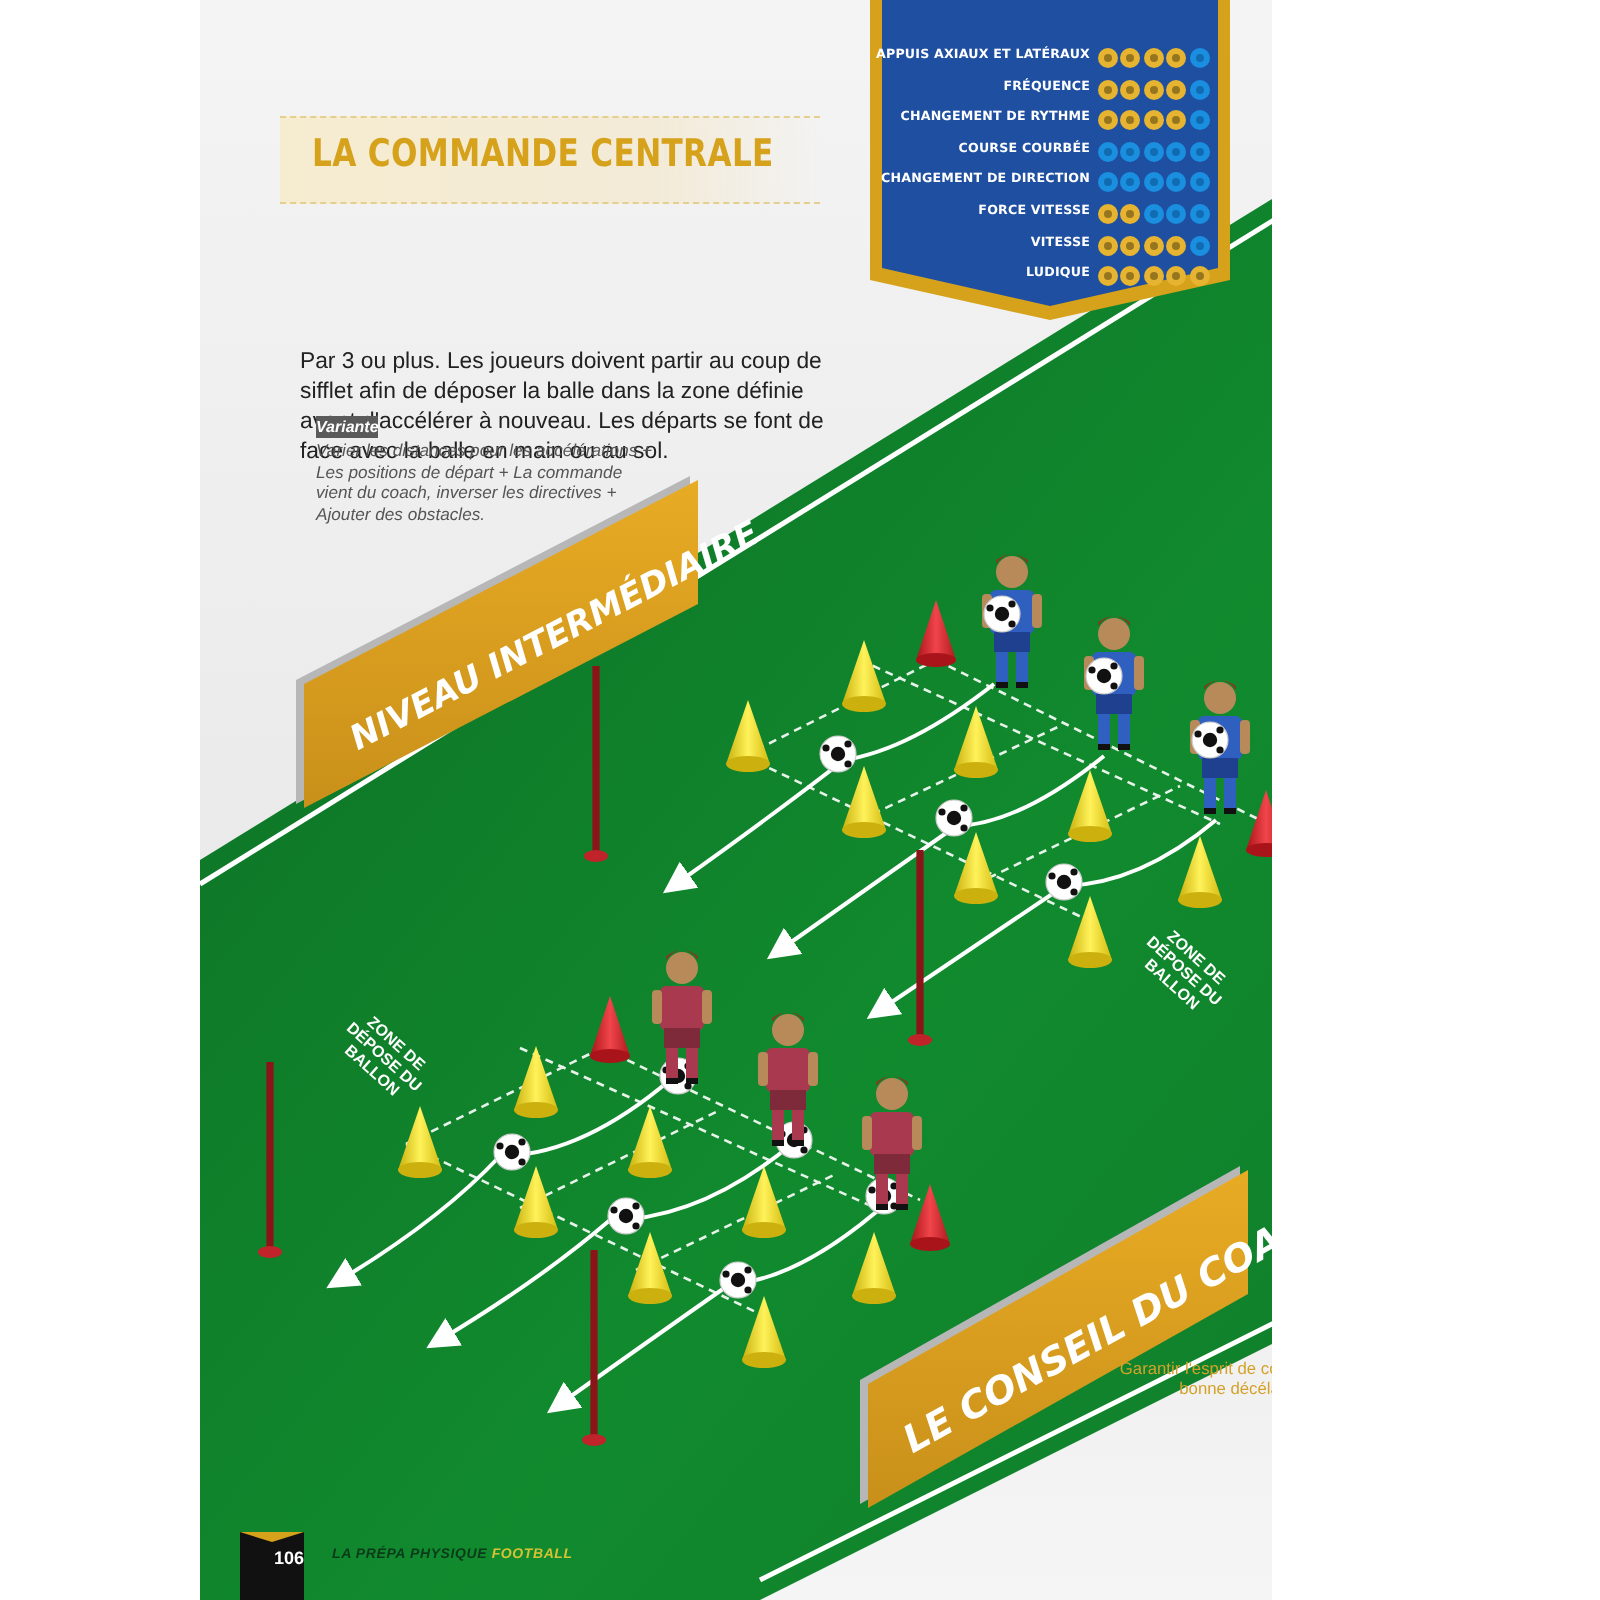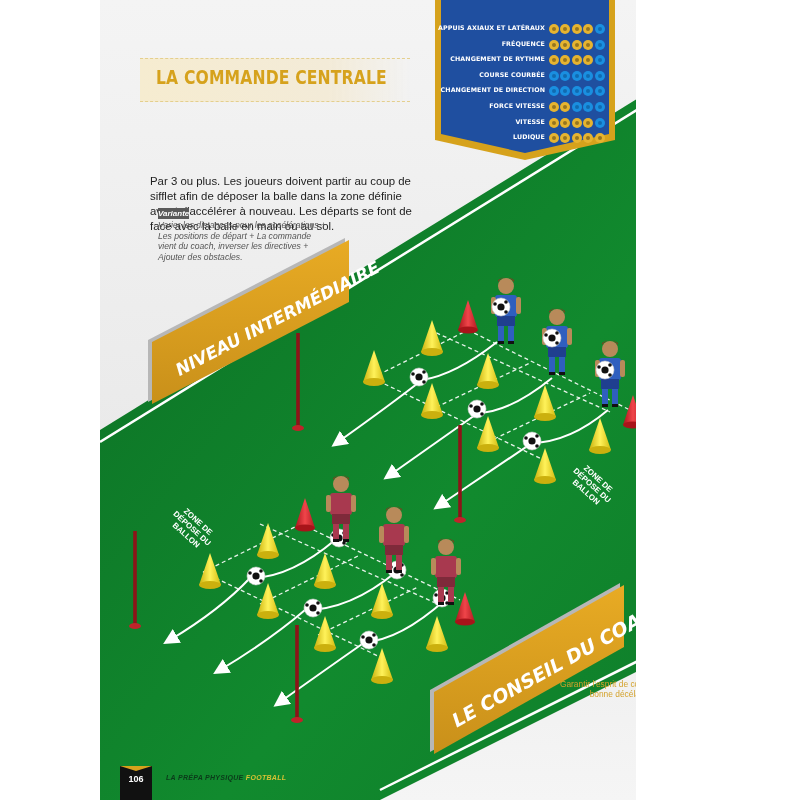--- a/index.html
+++ b/index.html
@@ -19,21 +19,21 @@
   .dot{width:10px;height:10px;border-radius:50%;position:relative;}
   .dot.on{background:#e6b430;}
   .dot.off{background:#1a8fe0;}
   .dot::after{content:"";position:absolute;left:3px;top:3px;width:4px;height:4px;border-radius:50%;background:rgba(0,0,0,0.35);}
   .dot.off::after{background:rgba(0,40,90,0.35);}
   .sign{position:absolute;color:#fff;font-family:"DejaVu Sans",sans-serif;font-weight:bold;font-style:italic;white-space:nowrap;transform-origin:left top;}
   .zone{position:absolute;color:#fff;font-size:8px;font-weight:bold;line-height:9px;text-align:center;transform-origin:center;white-space:nowrap;}
   .coach-text{position:absolute;left:460px;top:679px;width:160px;text-align:right;font-size:8.4px;line-height:10px;color:#d4a22a;}
   .footer{position:absolute;left:20px;top:766px;width:32px;height:34px;background:#111;}
   .footer-tri{position:absolute;left:20px;top:766px;width:0;height:0;border-left:16px solid transparent;border-right:16px solid transparent;border-top:5px solid #d6a21c;}
-  .page-num{position:absolute;left:20px;top:774px;width:32px;text-align:center;color:#fff;font-size:9px;font-weight:bold;}
+  .page-num{position:absolute;left:20px;top:774px;width:32px;text-align:right;color:#fff;font-size:9px;font-weight:bold;}
   .footer-title{position:absolute;left:66px;top:774px;font-size:7px;font-weight:bold;font-style:italic;color:#0b3a1a;letter-spacing:0.3px;}
   .footer-title .accent{color:#d6c234;}
 </style>
 </head>
 <body>
 
 <div class="page">
 
   <svg class="field-svg" viewBox="0 0 600 800">
     <defs>

